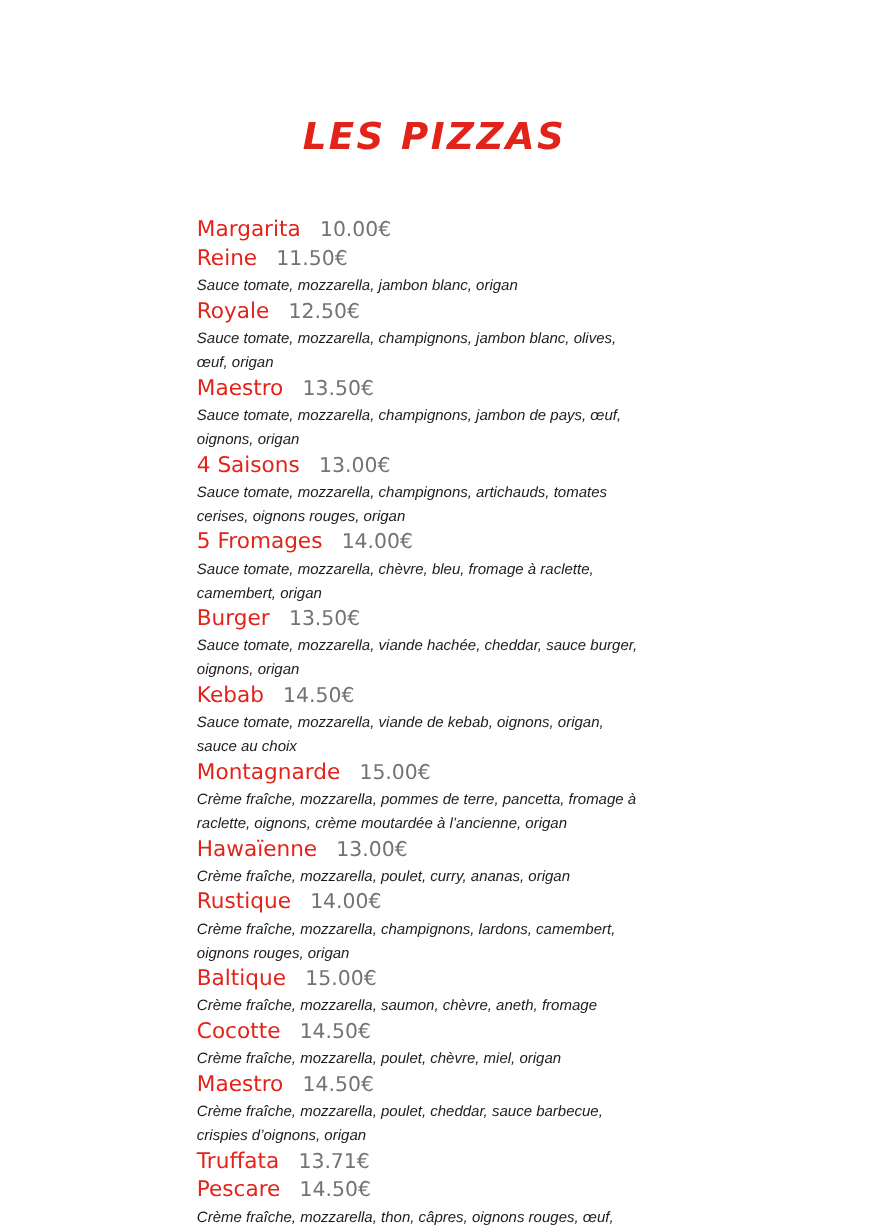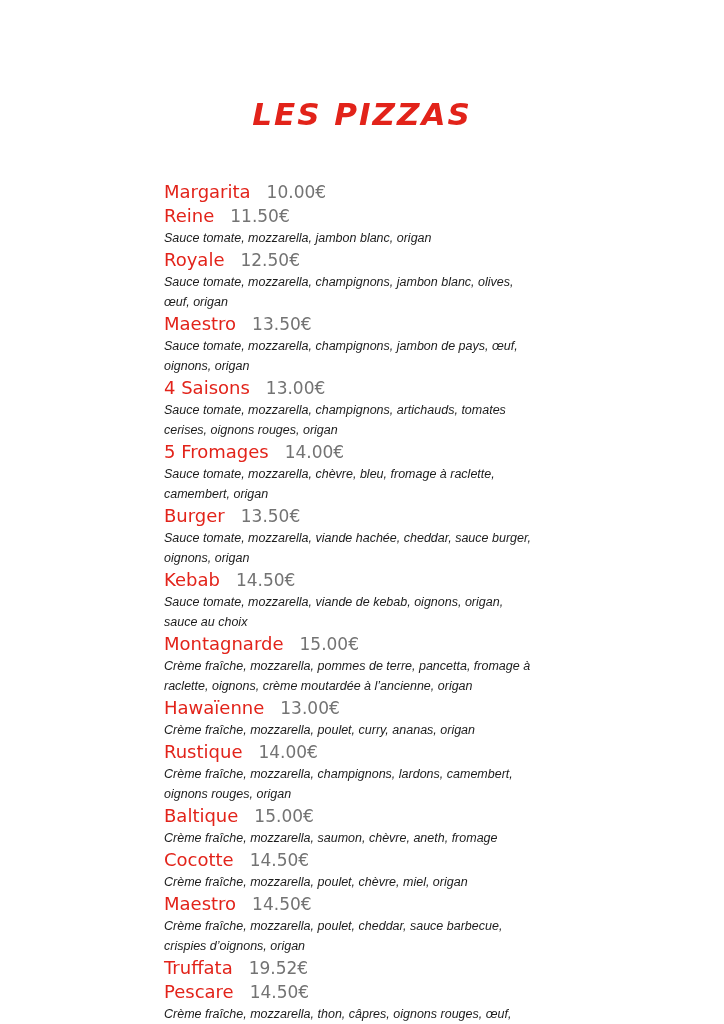--- a/index.html
+++ b/index.html
@@ -179,21 +179,21 @@
         <div class="item-head">
           <span class="item-name">Maestro</span>
           <span class="item-price">14.50€</span>
         </div>
         <div class="item-desc">Crème fraîche, mozzarella, poulet, cheddar, sauce barbecue, crispies d’oignons, origan</div>
       </div>
 
       <div class="menu-item">
         <div class="item-head">
           <span class="item-name">Truffata</span>
-          <span class="item-price">19.52€</span>
+          <span class="item-price">13.71€</span>
         </div>
       </div>
 
       <div class="menu-item">
         <div class="item-head">
           <span class="item-name">Pescare</span>
           <span class="item-price">14.50€</span>
         </div>
         <div class="item-desc">Crème fraîche, mozzarella, thon, câpres, oignons rouges, œuf, origan</div>
       </div>

